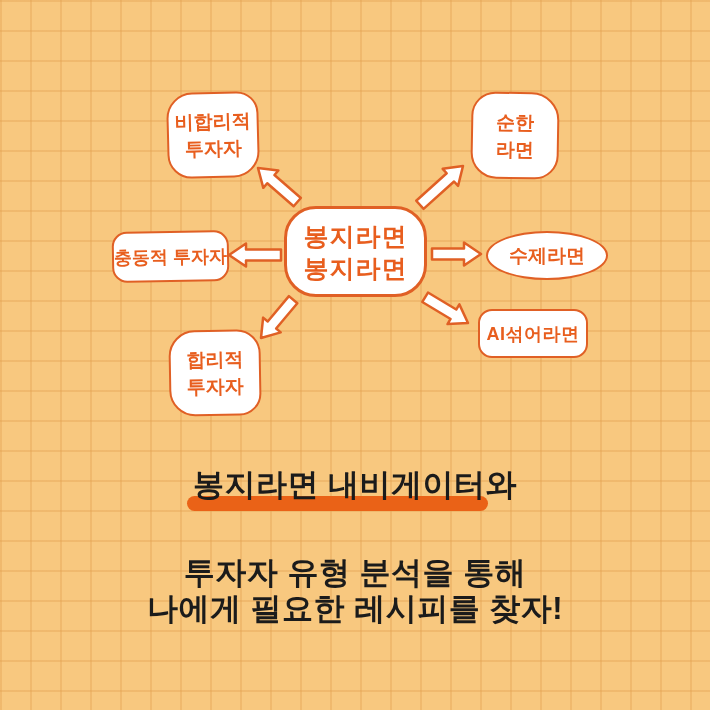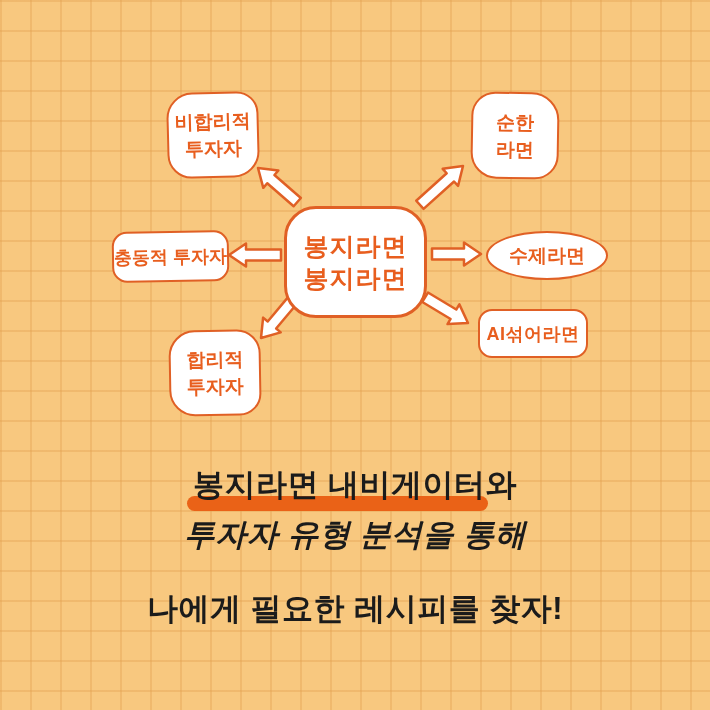--- a/index.html
+++ b/index.html
@@ -20,21 +20,21 @@
     position:absolute;z-index:2;
     background:#FFFFFF;
     border:2.5px solid #E06025;
     color:#E85E1E;
     display:flex;flex-direction:column;align-items:center;justify-content:center;
     text-align:center;font-weight:700;
     box-sizing:border-box;
   }
   .node .ln{display:block;}
   .node-center{
-    left:284px;top:206px;width:143px;height:112px;
+    left:284px;top:206px;width:143px;height:91px;
     border-radius:32px;border-width:3px;
     font-size:25px;line-height:32px;letter-spacing:1px;
   }
   .node-irrational{
     left:167px;top:92px;width:92px;height:86px;
     border-radius:26px 22px 26px 24px;
     font-size:19px;line-height:27px;transform:rotate(-1.5deg);
   }
   .node-mild{
     left:471px;top:92px;width:88px;height:87px;
@@ -58,21 +58,21 @@
     left:478px;top:309px;width:110px;height:49px;
     border-radius:14px;font-size:18px;letter-spacing:0.5px;
   }
   .caption{position:absolute;left:0;top:0;width:710px;z-index:2;}
   .cap-line{
     position:absolute;left:0;width:710px;text-align:center;
     color:#1B1B1B;font-size:31px;font-weight:700;line-height:34px;
     letter-spacing:0.5px;
   }
   .cap-line1{top:468px;}
-  .cap-line2{top:518px;font-style:italic;}
+  .cap-line2{top:556px;}
   .cap-line3{top:592px;}
   .hl-wrap{position:relative;display:inline-block;}
   .hl-bar{
     position:absolute;left:-6px;right:-2px;bottom:-9px;height:15px;
     background:#EA6217;border-radius:9px;z-index:0;
   }
   .hl-text{position:relative;z-index:1;}
 </style>
 </head>
 <body>

